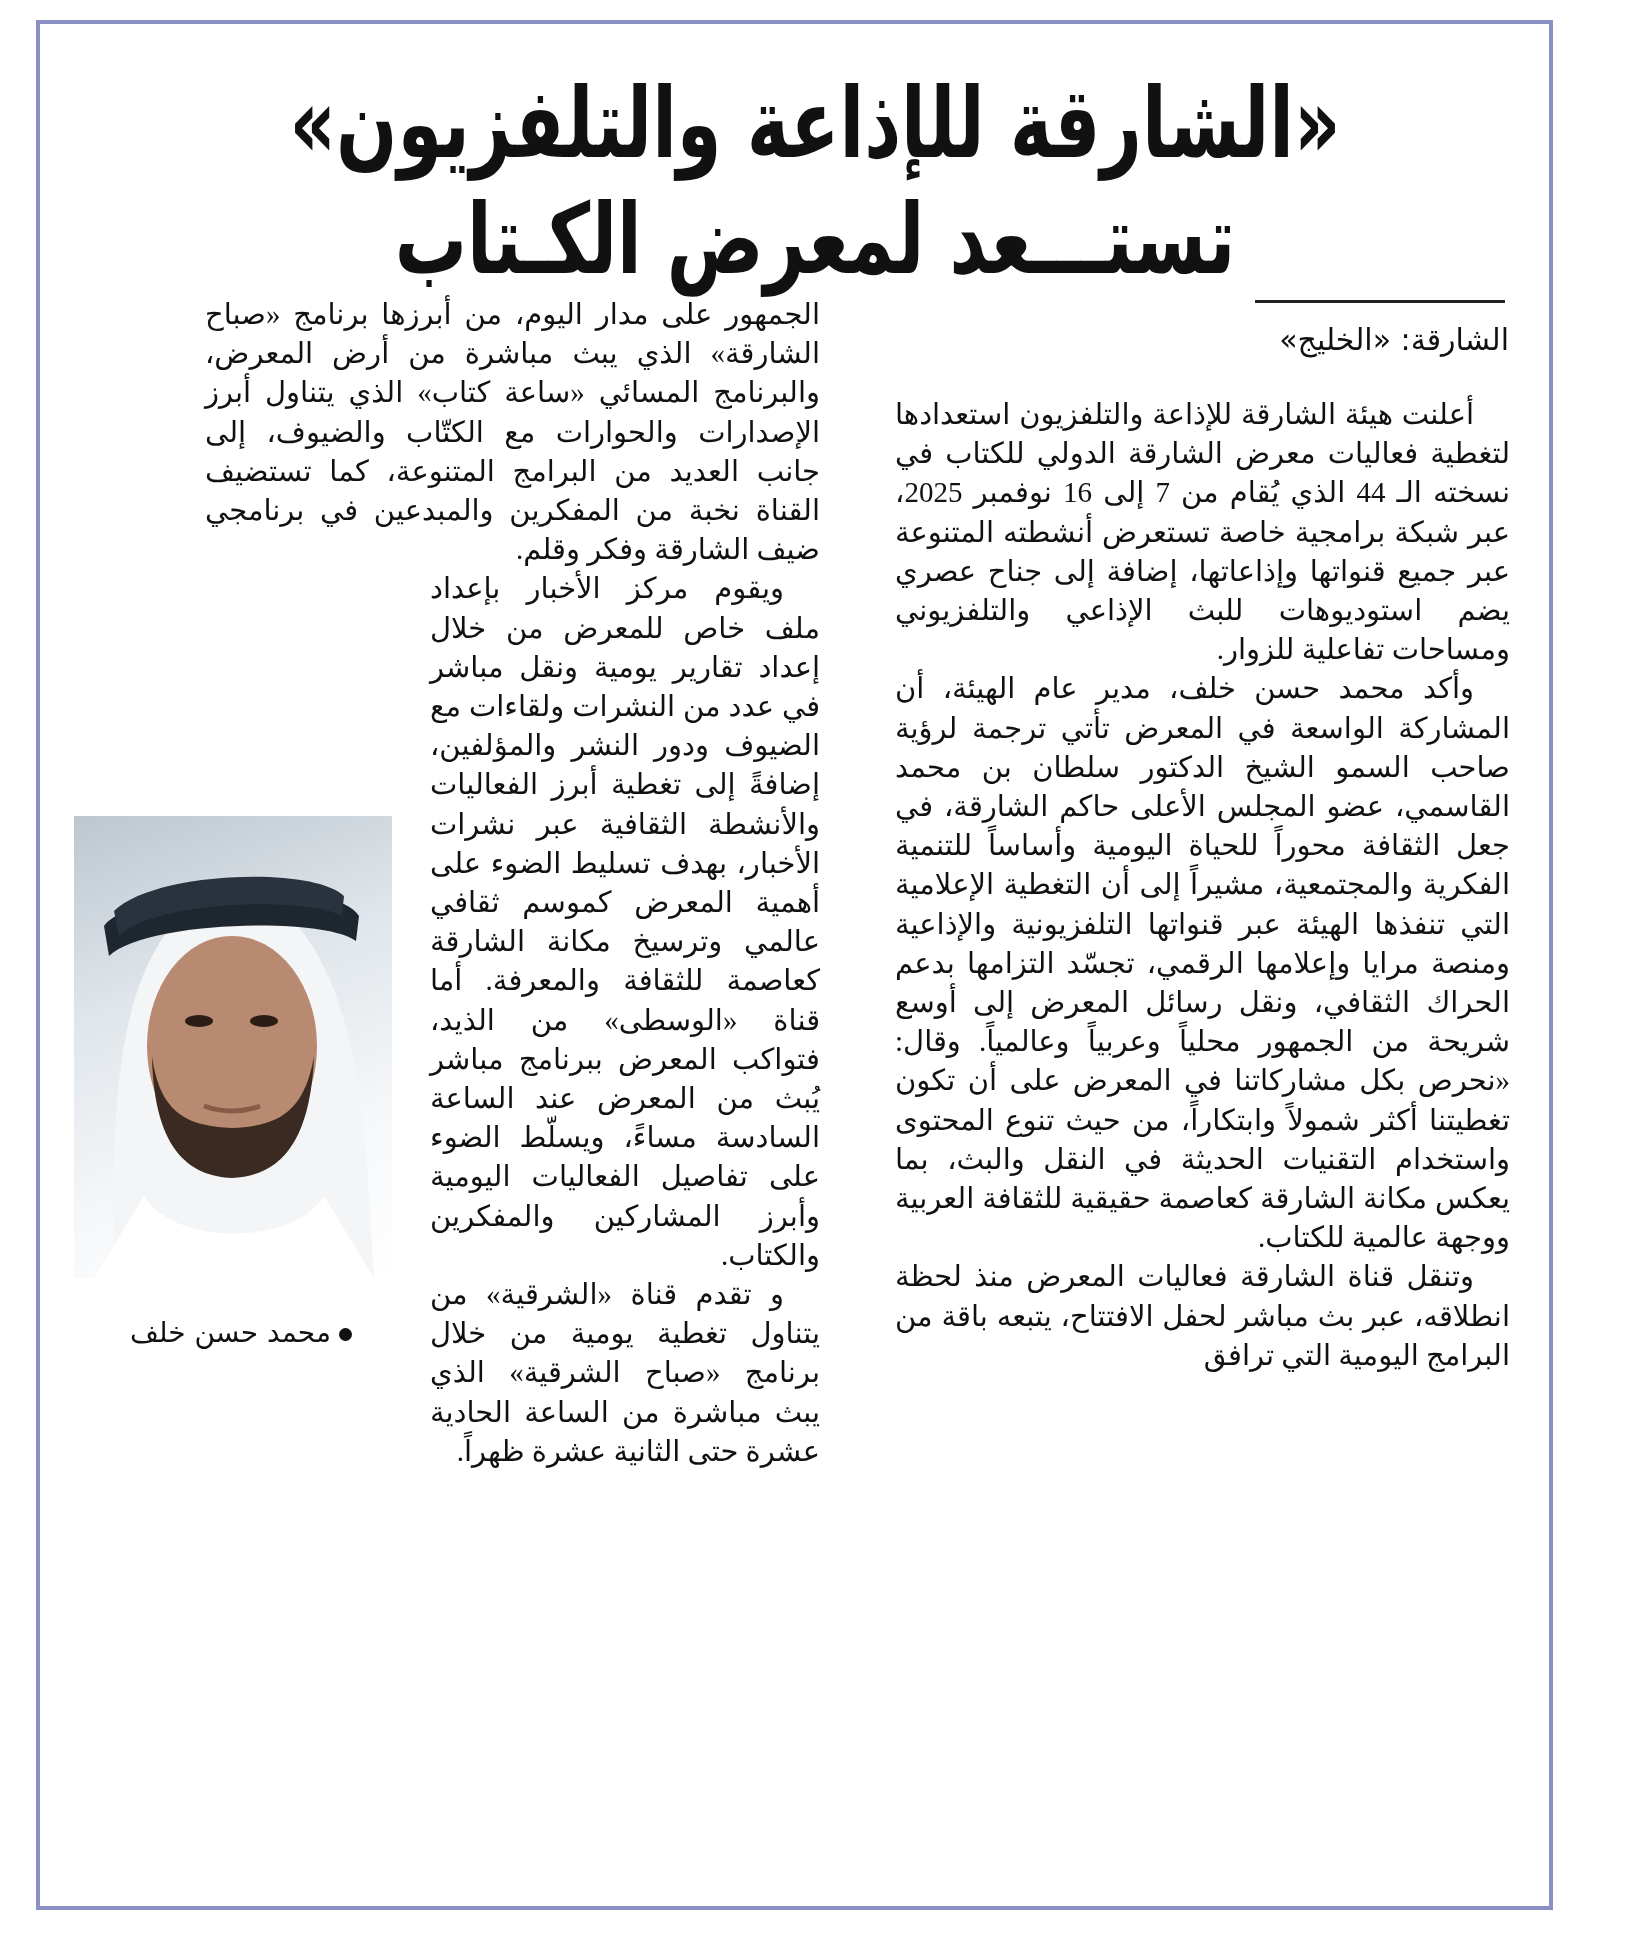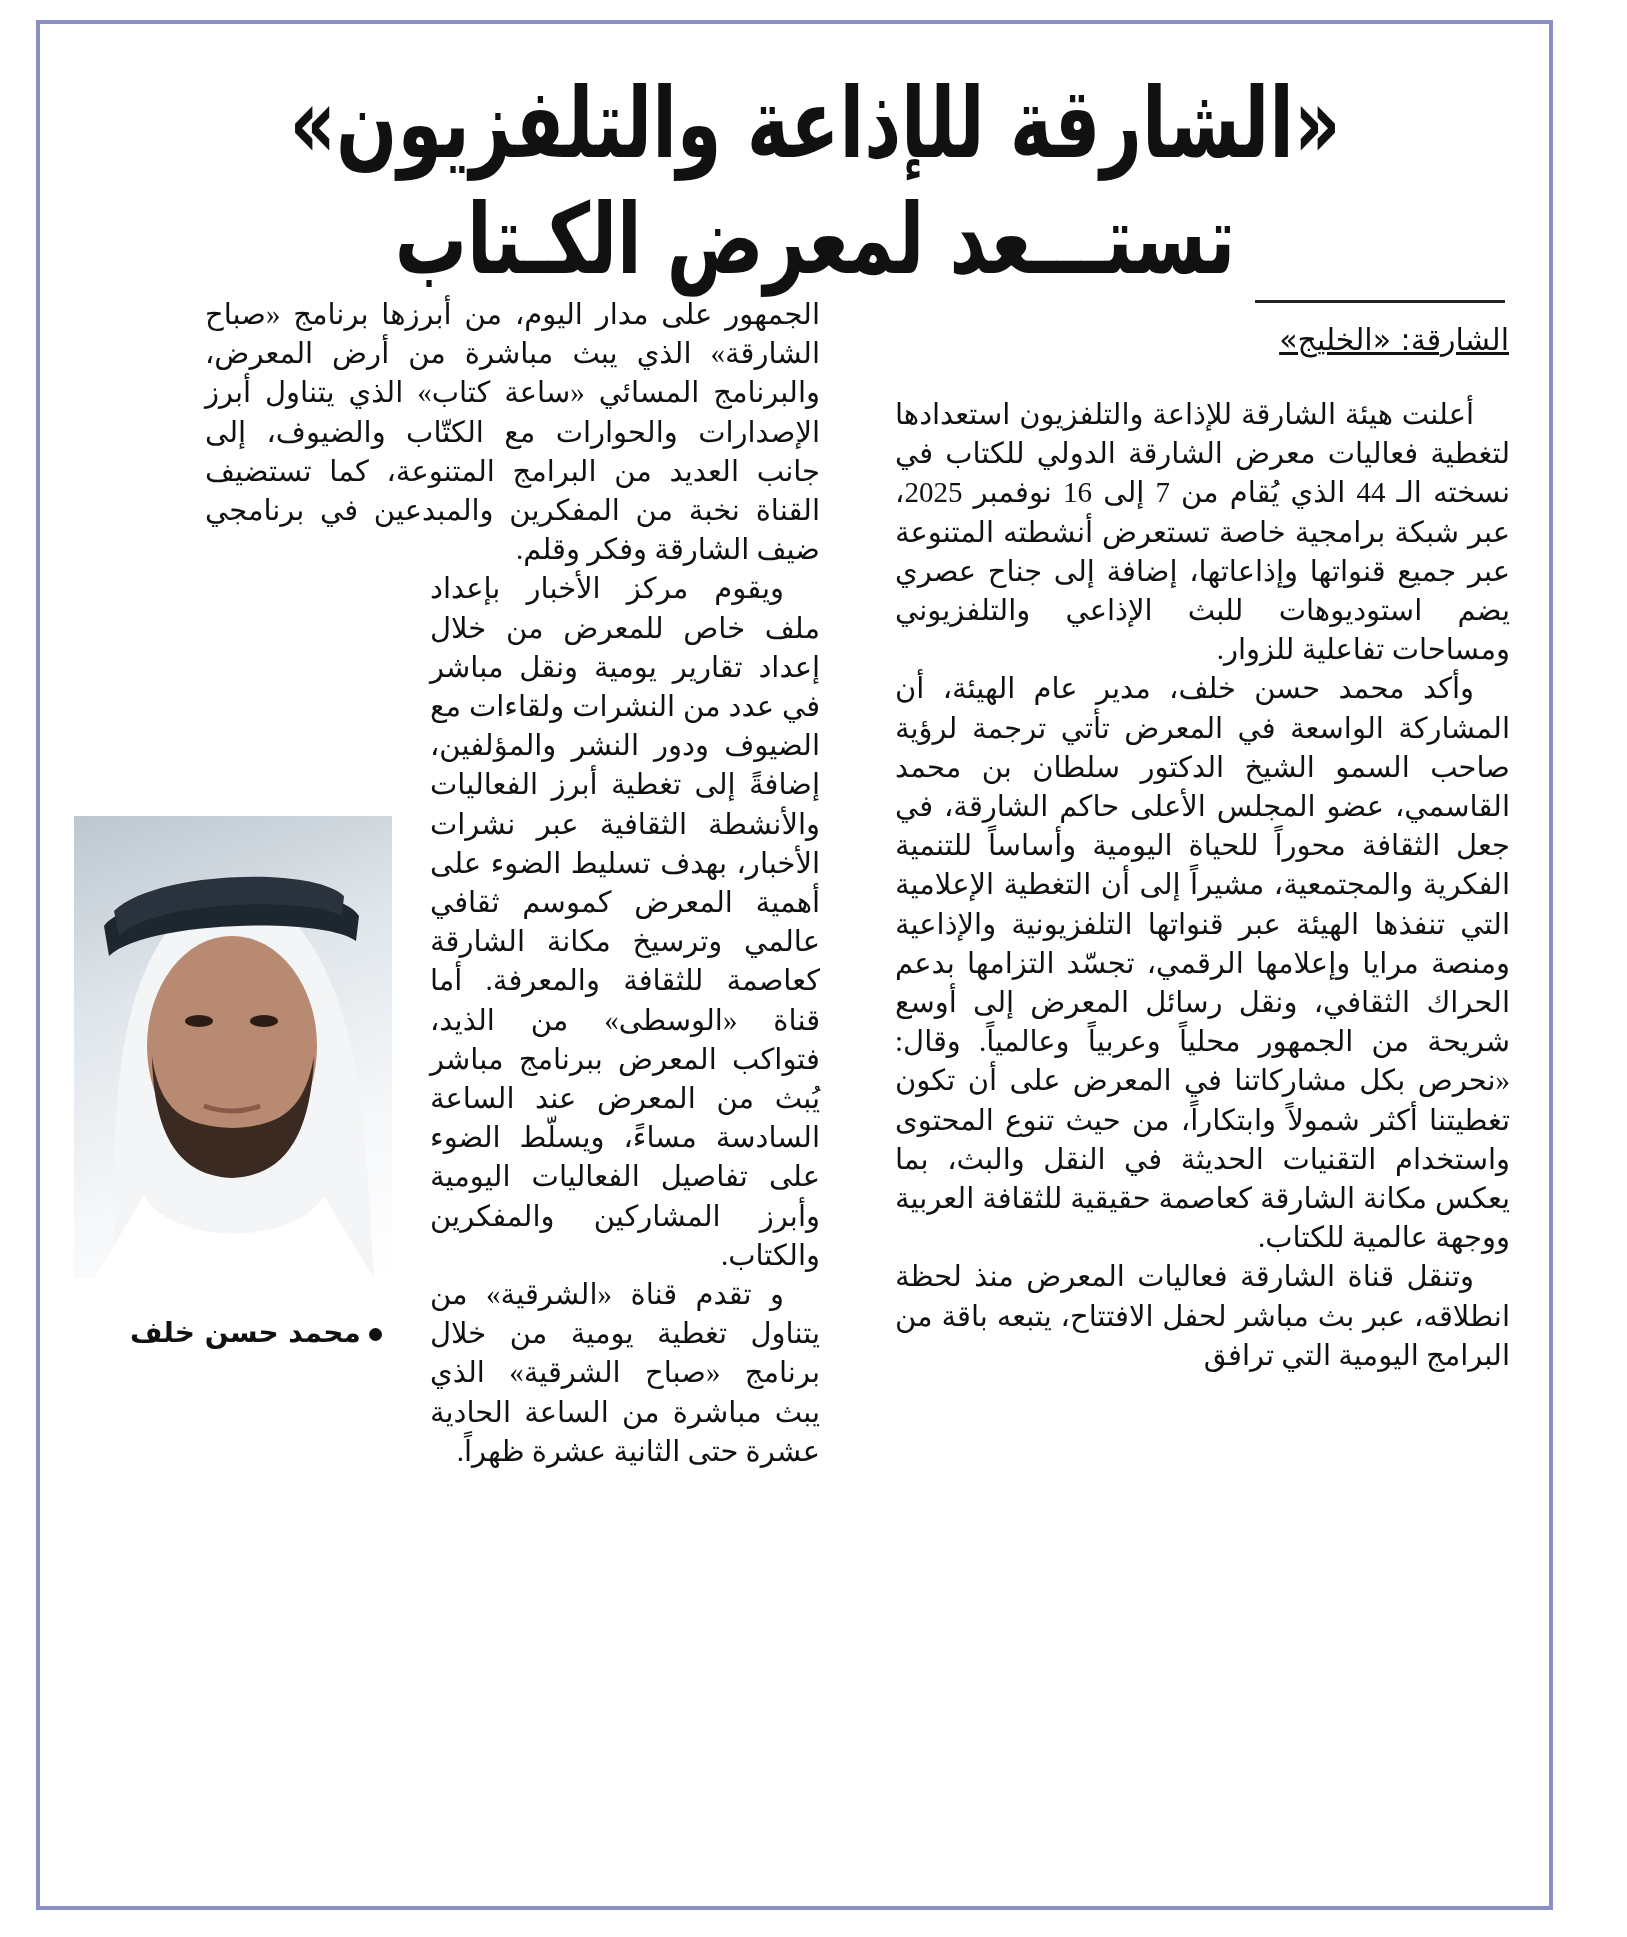--- a/index.html
+++ b/index.html
@@ -7,33 +7,33 @@
          font-family: "DejaVu Sans", sans-serif; color: #1a1a1a; }
   .frame { position: absolute; left: 36px; top: 20px; width: 1509px; height: 1882px;
            border: 4px solid #8a8fc4; box-sizing: content-box; }
   .headline { position: absolute; left: 240px; width: 1150px; text-align: center; direction: rtl;
               font-family: "DejaVu Sans", sans-serif; font-weight: bold; color: #111;
               letter-spacing: -2px; transform: scaleY(1.35); transform-origin: top center; }
   .hl1 { top: 62px; font-size: 72px; line-height: 90px; }
   .hl2 { top: 178px; font-size: 72px; line-height: 90px; }
   .rule { position: absolute; left: 1255px; top: 300px; width: 250px; height: 3px; background: #222; }
   .byline { position: absolute; right: 118px; top: 320px; direction: rtl;
-            font-size: 30px; line-height: 40px; color: #111; text-decoration: underline; }
+            font-size: 30px; line-height: 40px; color: #111; }
   .col { position: absolute; direction: rtl; text-align: justify; text-align-last: right;
          font-size: 29px; line-height: 39.2px; color: #111; }
   .col p { margin: 0; text-indent: 0; font-family: Liberation Serif, serif; }
   .col p.indent { text-indent: 36px; }
   .col-right { left: 895px; top: 395px; width: 615px; }
   .col-left { left: 205px; top: 295px; width: 615px; }
   .photo { position: absolute; left: 74px; top: 816px; width: 318px; height: 462px;
            background: linear-gradient(160deg, #bcc7cf 0%, #dfe5ea 35%, #f5f7f9 70%, #ffffff 100%);
            overflow: hidden; }
   .photo svg { display: block; }
   .caption { position: absolute; left: 130px; top: 1315px; direction: rtl;
-             font-size: 28px; line-height: 36px; font-weight: bold; color: #111; }
+             font-size: 28px; line-height: 36px; font-weight: normal; color: #111; }
   .caption .dot { display: inline-block; width: 13px; height: 13px; border-radius: 50%;
                   background: #111; margin-left: 8px; vertical-align: middle; }
   .float-space { float: left; width: 225px; height: 770px; margin-top: 0; }
 </style>
 </head>
 <body>
 
 <div class="frame"></div>
 
 <div class="headline hl1">«الشارقة للإذاعة والتلفزيون»</div>

